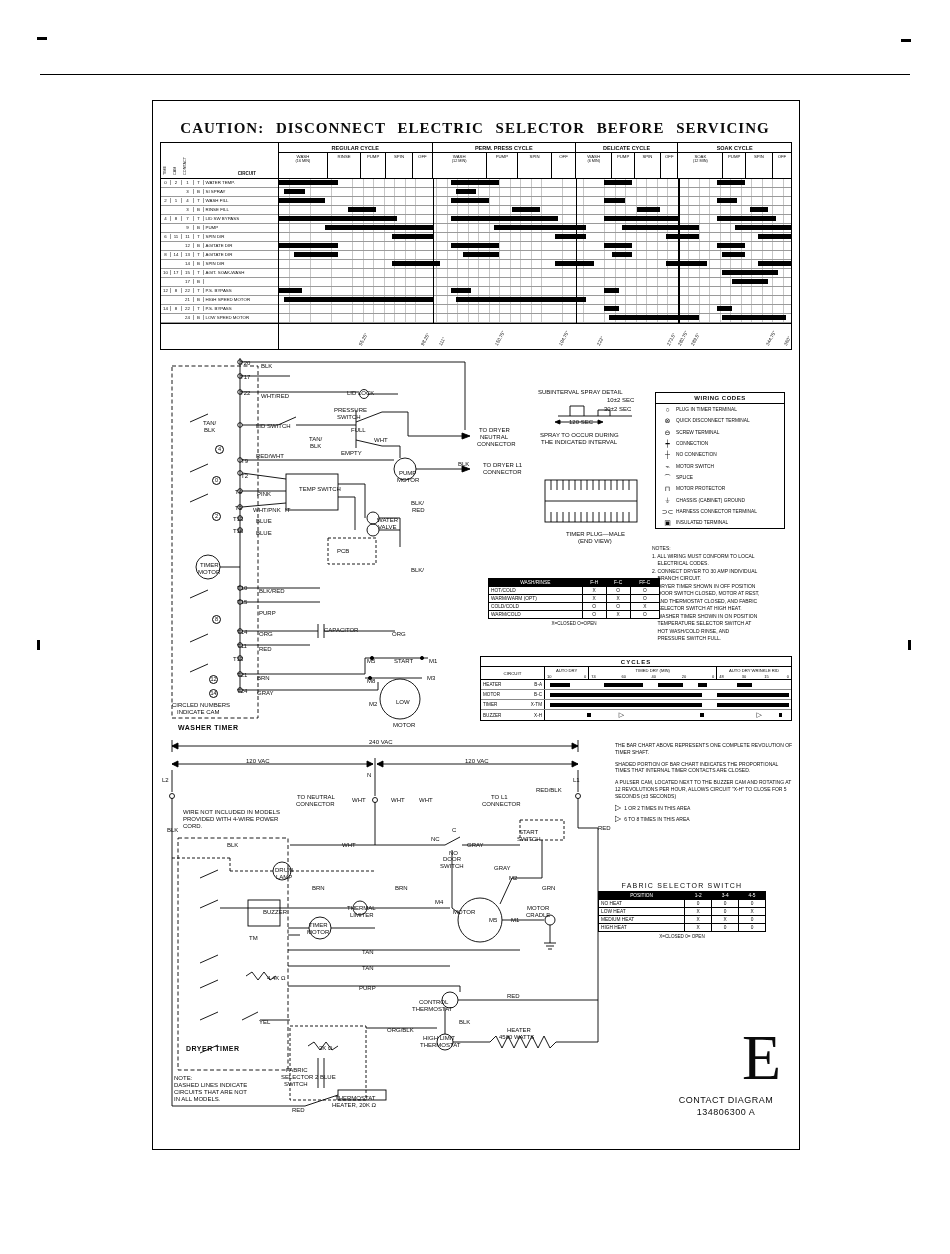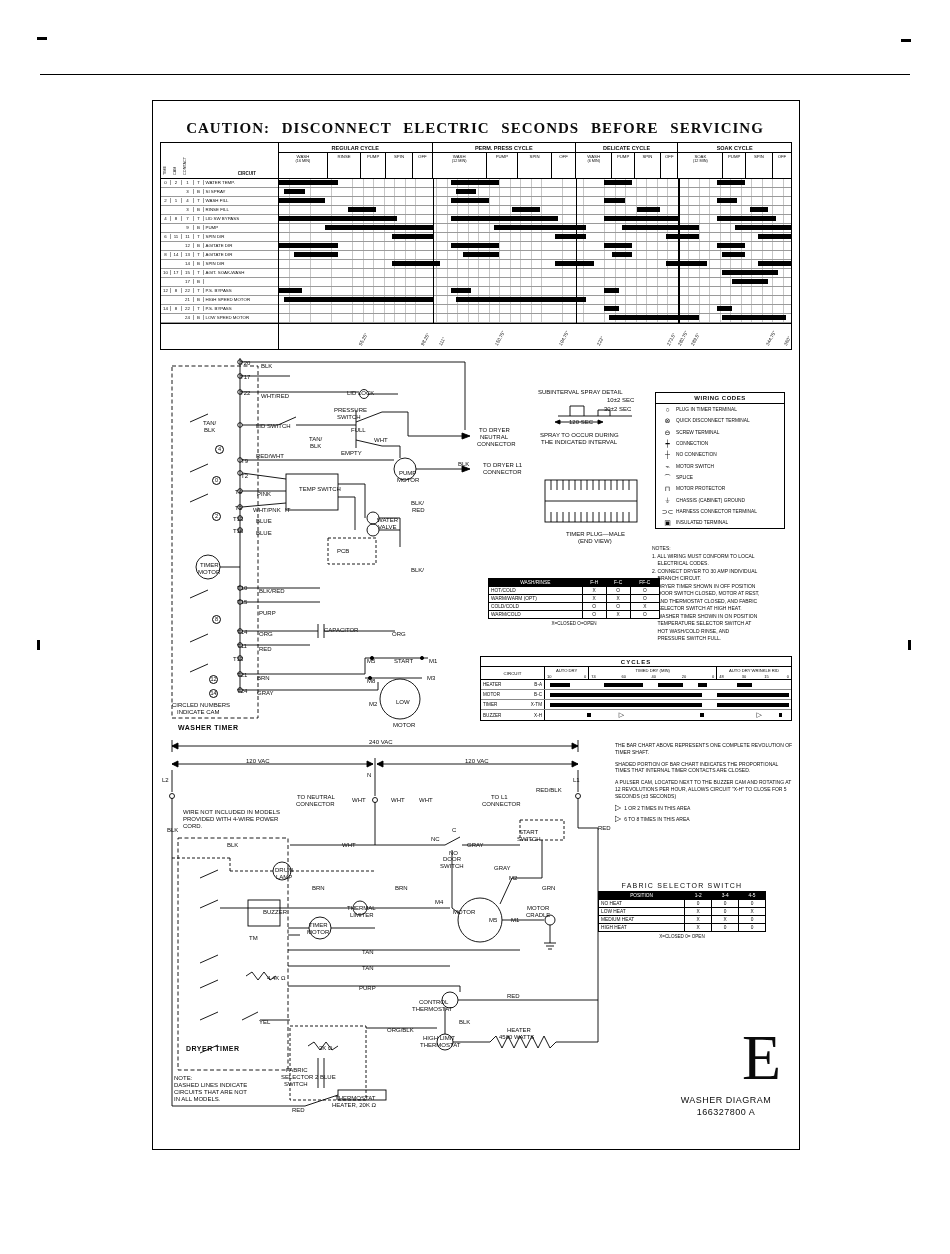--- a/index.html
+++ b/index.html
@@ -112,21 +112,21 @@
 <div class="page">
 
   <div class="topline"></div>
   <div class="mark" style="left:37px;top:37px;width:10px;height:3px"></div>
   <div class="mark" style="left:901px;top:39px;width:10px;height:3px"></div>
   <div class="mark" style="left:37px;top:640px;width:3px;height:10px"></div>
   <div class="mark" style="left:908px;top:640px;width:3px;height:10px"></div>
 
   <div class="frame"></div>
 
-  <div class="doc-title">CAUTION:  DISCONNECT  ELECTRIC  SECONDS  BEFORE  SERVICING</div>
+  <div class="doc-title">CAUTION:  DISCONNECT  ELECTRIC  SELECTOR  BEFORE  SERVICING</div>
 
   <div class="timer-chart">
     <div class="tc-head">
       <div class="tc-head-left" id="tc-corner">
           <span class="tc-corner-rot l1">TIME</span>
           <span class="tc-corner-rot l2">CAM</span>
           <span class="tc-corner-rot l3">CONTACT</span>
           <span class="tc-corner-circ">CIRCUIT</span>
         </div>
       <div class="tc-head-grid" id="tc-groups">
@@ -876,22 +876,22 @@
             <td>0</td>
             <td>0</td>
           </tr>
         </tbody>
       </table>
     <div class="tbl-footer">X=CLOSED      0= OPEN</div>
   </div>
 
   <div class="bigE">E</div>
   <div class="fr">
-    <div>WASHER DIAGRAM</div>
-    <div>166327800 A</div>
+    <div>CONTACT DIAGRAM</div>
+    <div>134806300 A</div>
   </div>
 
   <div id="label-layer">
       <span class="lbl" style="left: 240px; top: 360px;">T20</span>
       <span class="lbl" style="left: 261px; top: 363px;">BLK</span>
       <span class="lbl" style="left: 240px; top: 374px;">T17</span>
       <span class="lbl" style="left: 240px; top: 390px;">T22</span>
       <span class="lbl" style="left: 261px; top: 393px;">WHT/RED</span>
       <span class="lbl" style="left: 347px; top: 390px;">LID LOCK</span>
       <span class="lbl" style="left: 334px; top: 407px;">PRESSURE</span>

